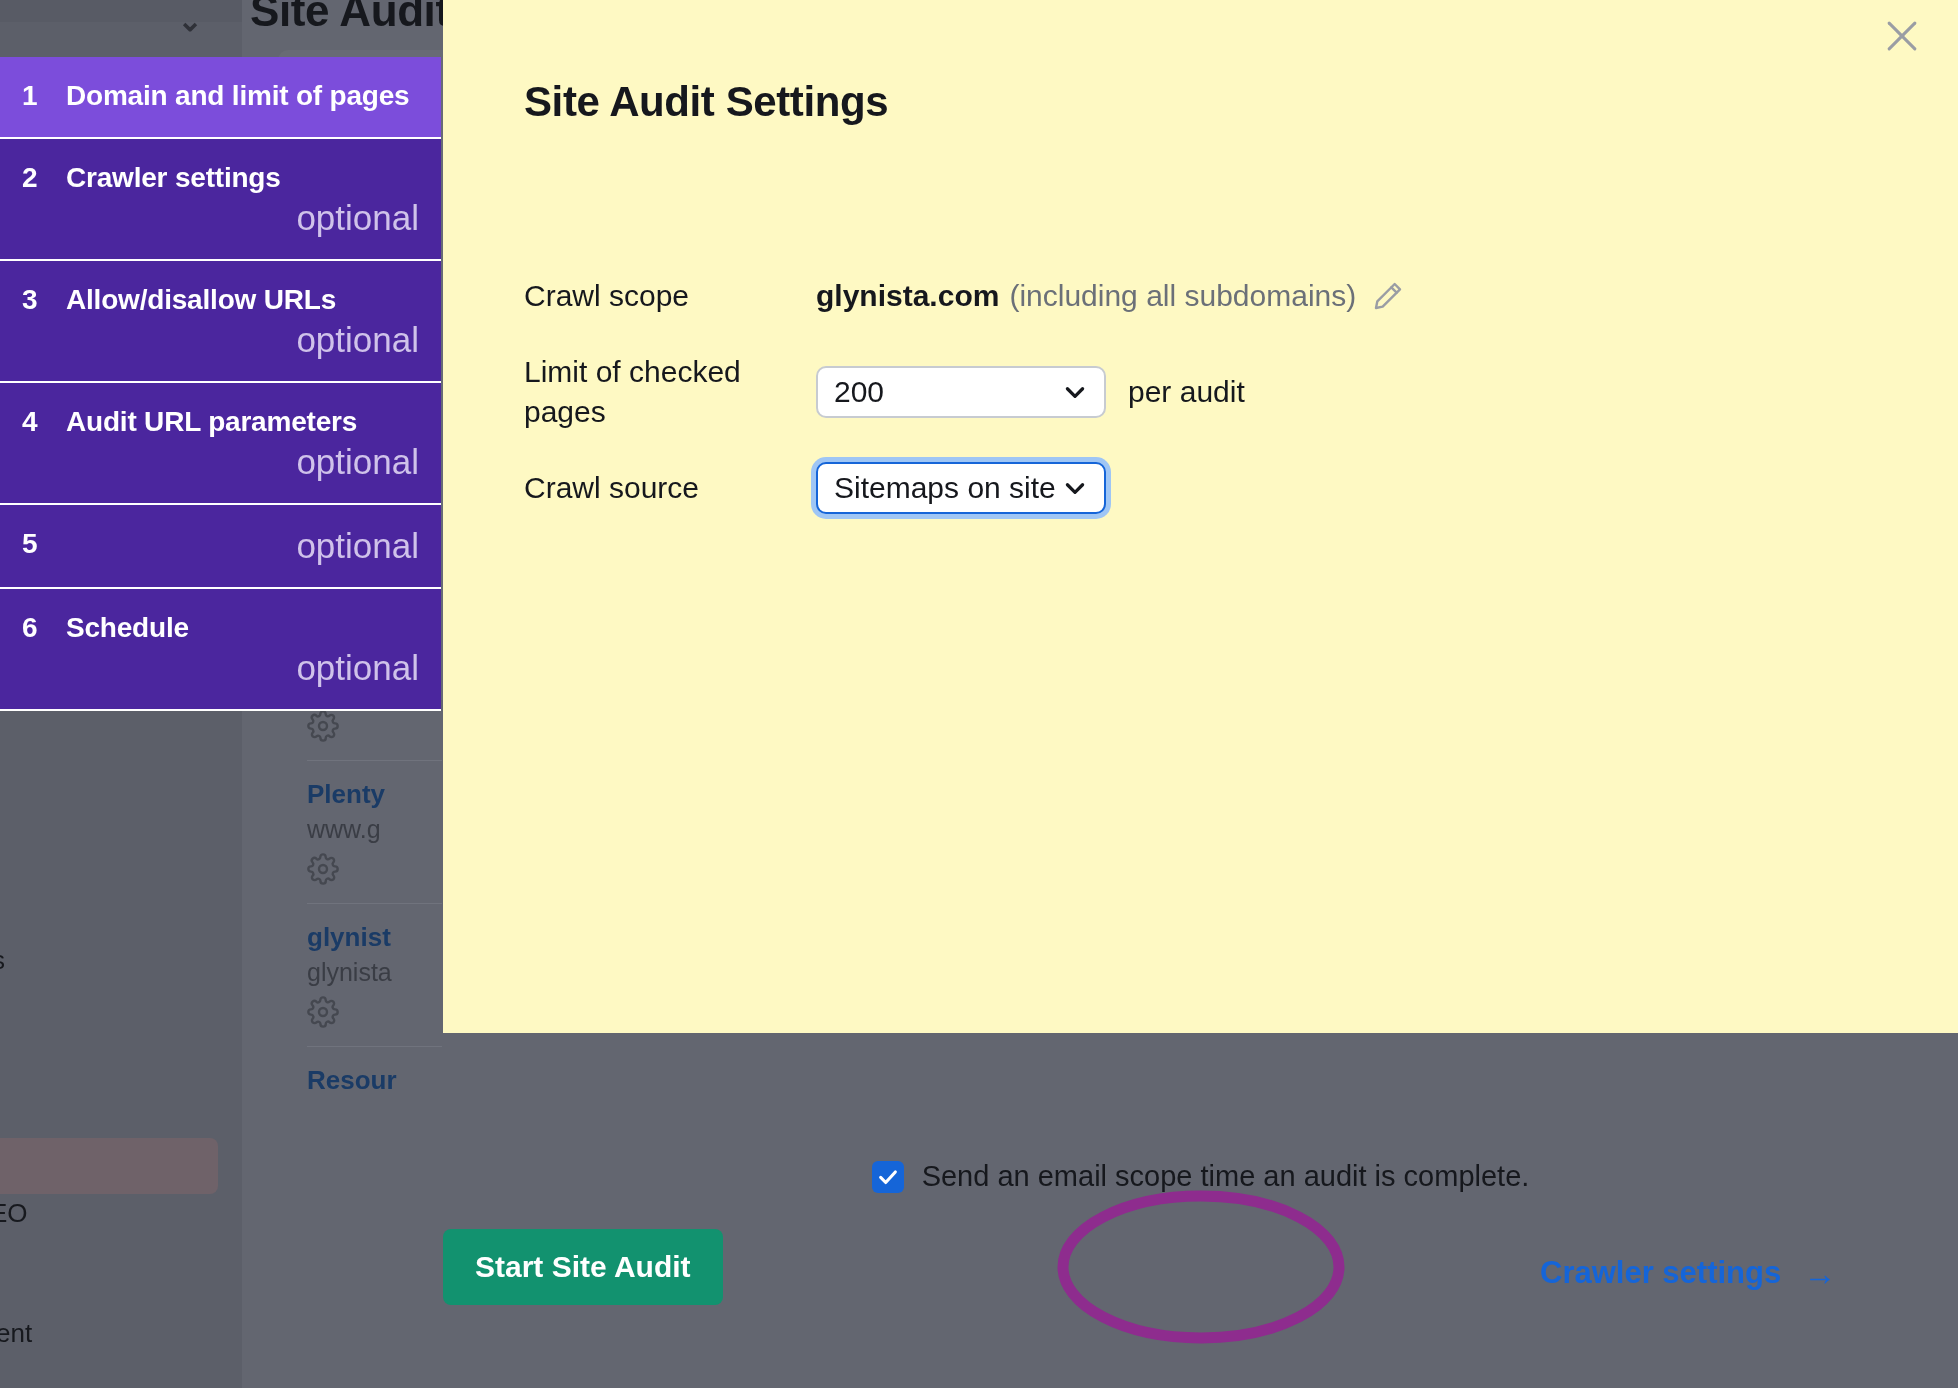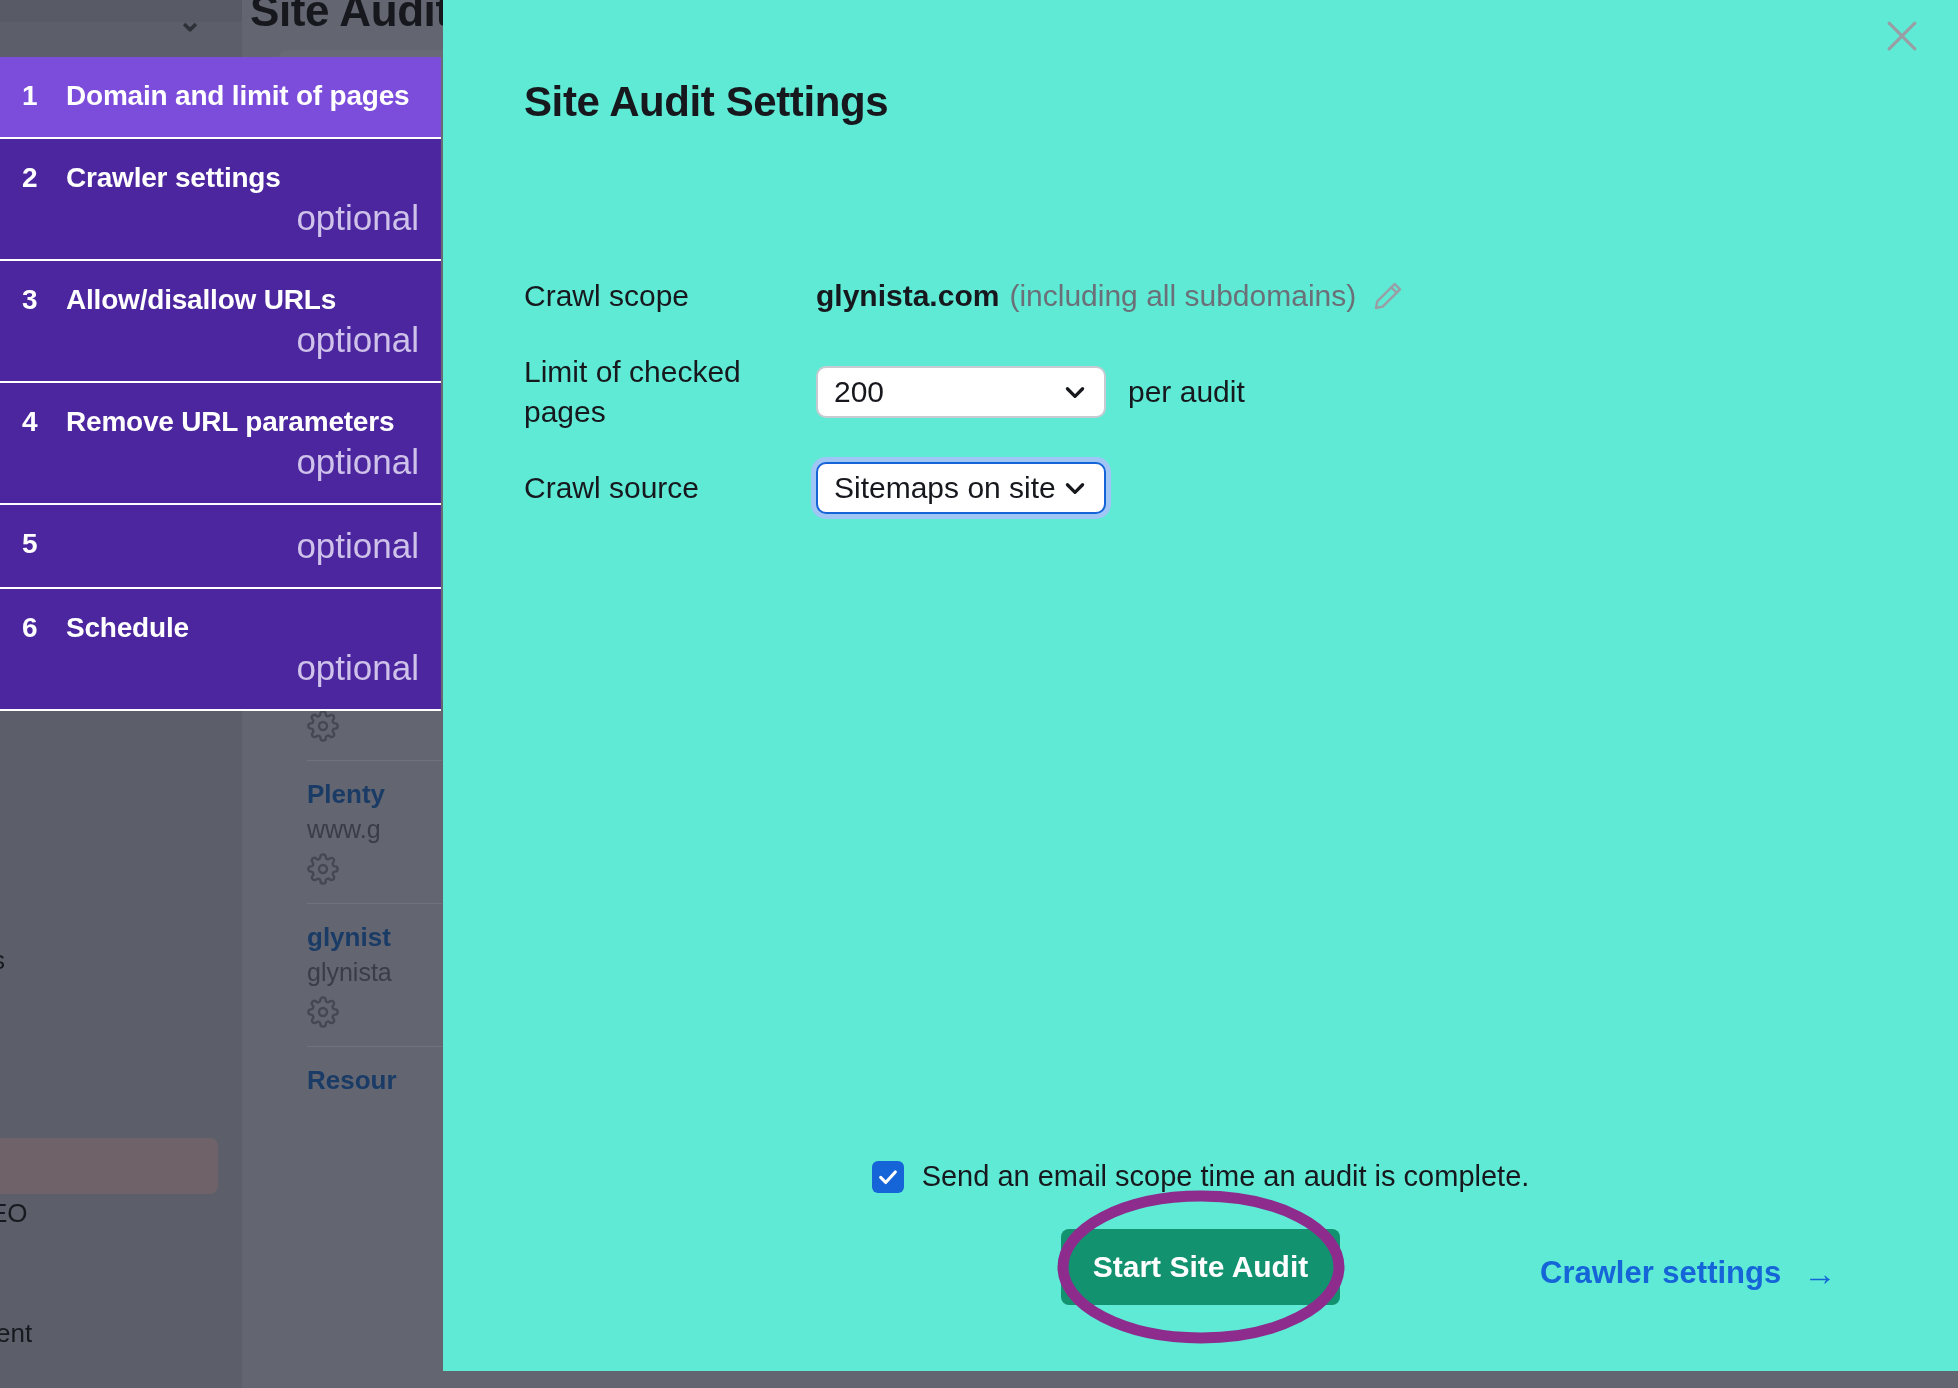--- a/index.html
+++ b/index.html
@@ -144,22 +144,22 @@
     color: #cfc2ea;
     line-height: 38px;
     margin-top: 2px;
     text-align: right;
   }
 
   
   .modal {
     position: absolute;
     left: 443px; top: 0;
-    width: 1515px; height: 1371px;
-    background: #5eead4;
+    width: 1515px; height: 1033px;
+    background: #fef9c3;
     z-index: 10;
   }
   .close-btn {
     position: absolute;
     right: 28px; top: 8px;
     width: 56px; height: 56px;
     cursor: pointer;
     display: flex;
     align-items: center;
     justify-content: center;
@@ -272,21 +272,20 @@
   }
   .email-label {
     margin-left: 18px;
     font-size: 29px;
     color: #16181d;
   }
   .action-row {
     position: relative;
     display: flex;
     align-items: center;
-    justify-content: center;
     height: 120px;
   }
   .start-btn {
     background: #12926f;
     color: #ffffff;
     font-size: 30px;
     font-weight: 700;
     border: none;
     border-radius: 8px;
     padding: 0 32px;
@@ -392,21 +391,21 @@
       <div class="step-num">3</div>
       <div class="step-body">
         <div class="step-label">Allow/disallow URLs</div>
         <div class="step-opt">optional</div>
       </div>
     </div>
 
     <div class="step">
       <div class="step-num">4</div>
       <div class="step-body">
-        <div class="step-label">Remove URL parameters</div>
+        <div class="step-label">Audit URL parameters</div>
         <div class="step-opt">optional</div>
       </div>
     </div>
 
     <div class="step">
       <div class="step-num">5</div>
       <div class="step-body">
         <div class="step-opt">optional</div>
       </div>
     </div>

